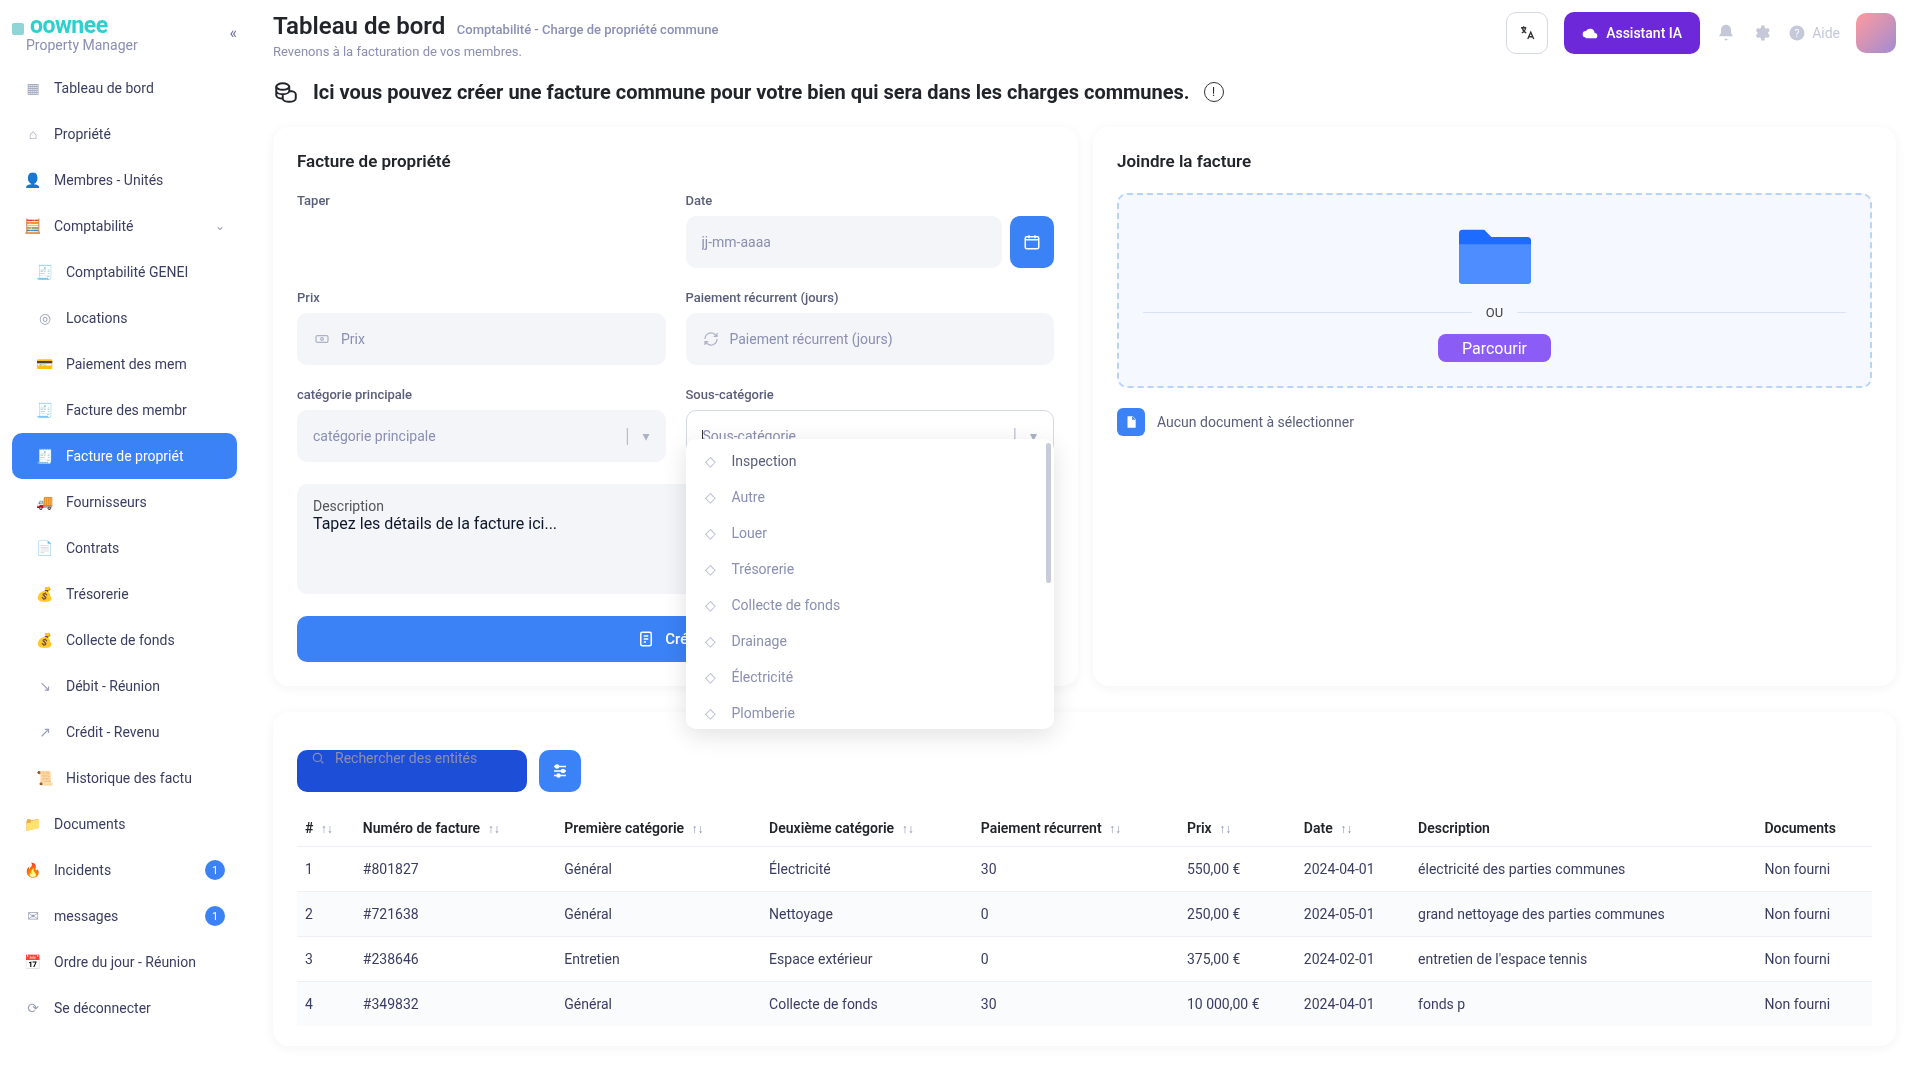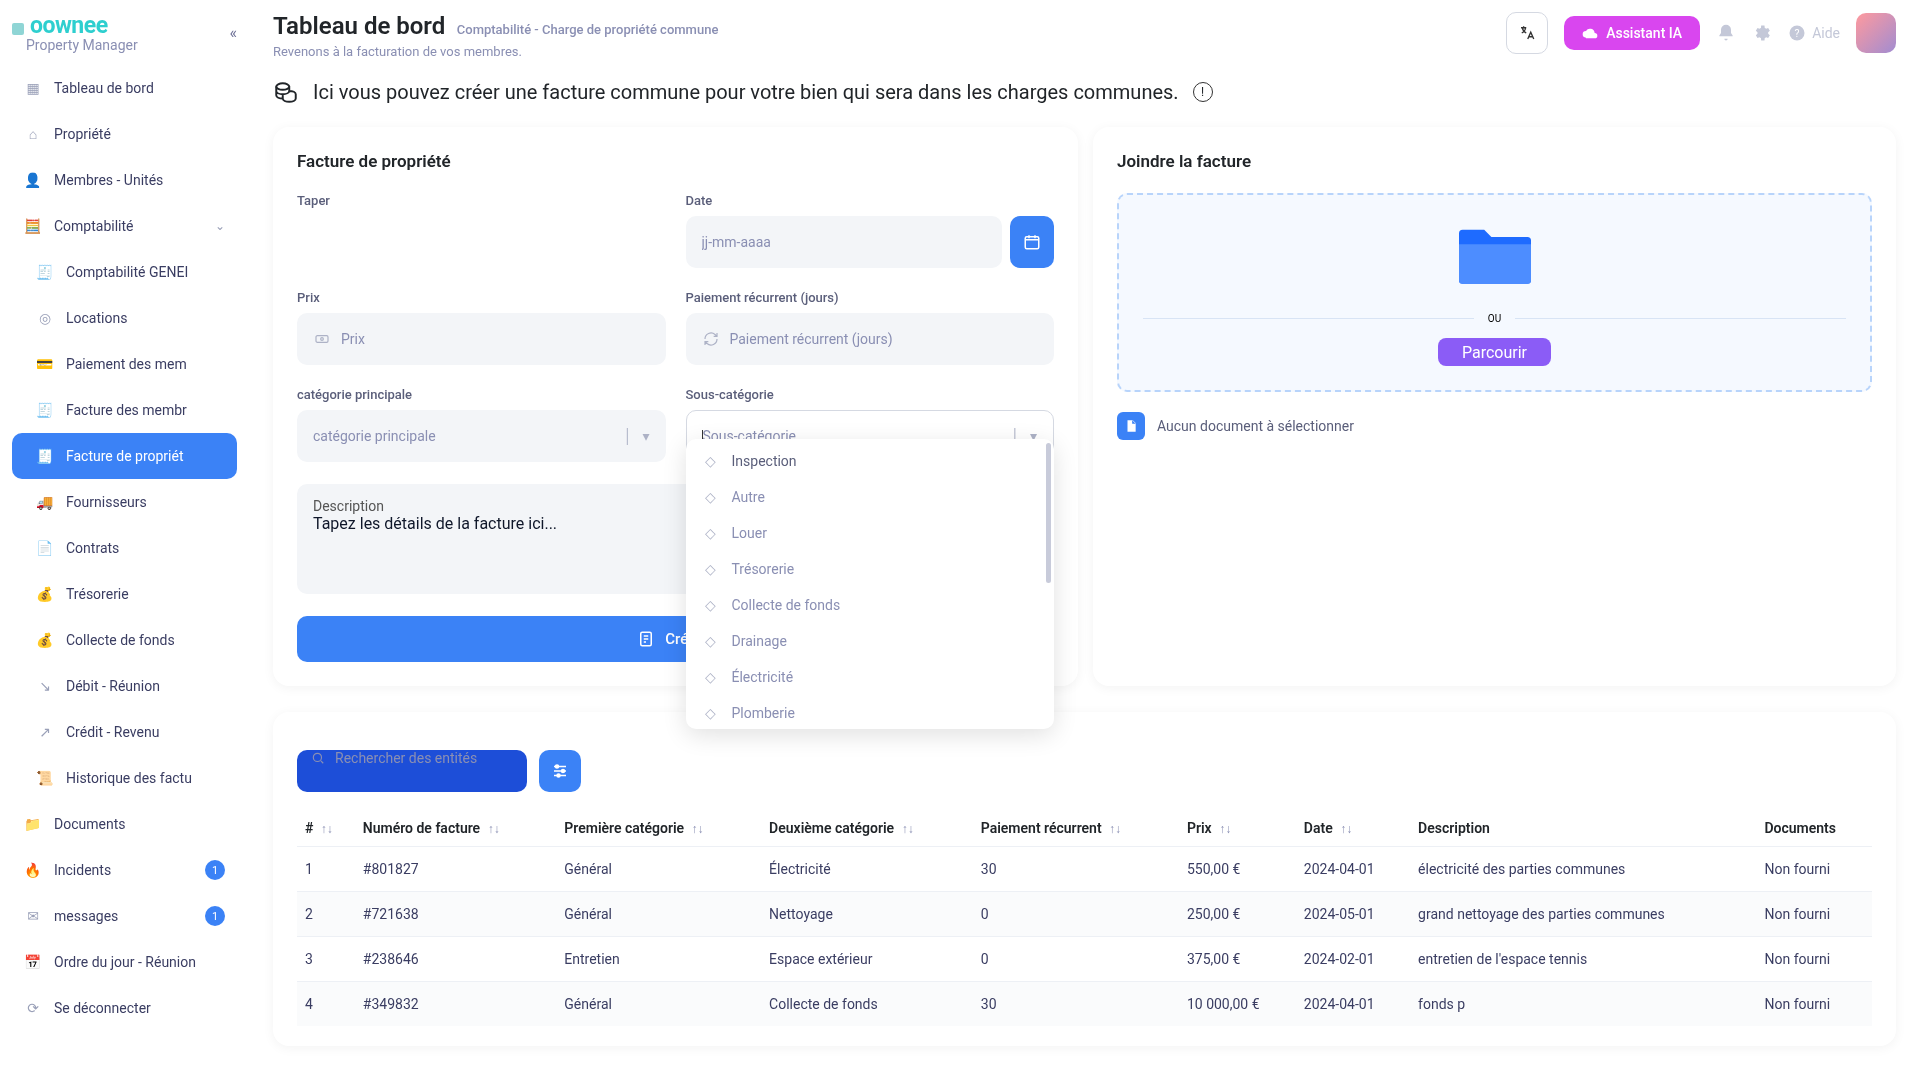--- a/index.html
+++ b/index.html
@@ -26,27 +26,27 @@
 .nav li .chev { color:#9aa0b8; font-size:12px;}
 .badge { min-width:20px;height:20px;border-radius:50%;background:#3b82f6;color:#fff;font-size:11px;display:flex;align-items:center;justify-content:center;}
 
 
 .header-row { display:flex; align-items:flex-start; justify-content:space-between; padding-top:12px; }
 .head-left h1 { font-size:24px; font-weight:600; display:inline-block; }
 .crumb { font-size:13px; color:#8a8fb3; font-weight:500; margin-left:8px;}
 .subline { font-size:13px; color:#8a8fb3; margin-top:4px;}
 .head-right { display:flex; align-items:center; gap:16px;}
 .sq-btn { width:42px;height:42px;border:1px solid #d5d9e2;border-radius:10px;display:flex;align-items:center;justify-content:center;background:#fff;cursor:pointer;}
-.ai-btn { height:34px; padding:0 18px; background:#d946ef; color:#fff; border:none; border-radius:10px; display:flex;align-items:center;gap:8px;cursor:pointer; font-size:14px; font-weight:500;}
+.ai-btn { height:42px; padding:0 18px; background:#6d28d9; color:#fff; border:none; border-radius:10px; display:flex;align-items:center;gap:8px;cursor:pointer; font-size:14px; font-weight:500;}
 .hicon { color:#c4c8d8; cursor:pointer; display:flex; align-items:center; gap:6px; font-size:14px;}
 .avatar { width:40px;height:40px;border-radius:10px;background:linear-gradient(135deg,#ff9a9e,#a18cd1);}
 
 
 .banner { display:flex; align-items:center; gap:14px; padding:14px 0; margin-top:6px;}
-.banner h2 { font-size:20px; font-weight:400;}
+.banner h2 { font-size:20px; font-weight:700;}
 .info-circ { width:20px;height:20px;border:1.5px solid #333;border-radius:50%;display:flex;align-items:center;justify-content:center;font-size:12px;}
 .stack-ico { color:#212529;}
 
 
 .cards { display:flex; gap:15px; margin-top:8px;}
 .card { background:#fff; border-radius:16px; box-shadow:0 2px 12px rgba(0,0,0,0.05); padding:24px;}
 .card-left { flex:0 0 805px; }
 .card-right { flex:1; }
 .card-title { font-size:17px; font-weight:600; margin-bottom:22px;}
 
@@ -71,21 +71,21 @@
 
 .dd-pop { position:absolute; top:52px; left:0; right:0; background:#fff; border-radius:10px; box-shadow:0 6px 24px rgba(0,0,0,0.12); z-index:30; padding:4px 0; max-height:290px; overflow:hidden;}
 .dd-item { display:flex; align-items:center; gap:12px; padding:10px 16px; color:#8a8fb3; cursor:pointer;}
 .dd-item:first-child { color:#5a5e7a;}
 .dd-item .dico { width:18px; display:flex;align-items:center;justify-content:center;color:#adb2c6;}
 .dd-scroll { position:absolute; right:3px; top:4px; width:5px; height:140px; background:#c8cbda; border-radius:3px;}
 
 
 .drop { border:2px dashed #b8d4fb; background:#f5f9ff; border-radius:10px; padding:24px; display:flex; flex-direction:column; align-items:center; gap:14px;}
 .folder-ico { color:#1e6bff; }
-.or-line { display:flex; align-items:center; gap:14px; color:#000000; font-size:10px; width:100%;margin-top:8px;}
+.or-line { display:flex; align-items:center; gap:14px; color:#404040; font-size:13px; width:100%;}
 .or-line::before,.or-line::after { content:""; flex:1; height:1px; background:#d8e4f5;}
 .browse { height:28px; padding:0 24px; background:#8b5cf6;color:#fff;border:none;border-radius:8px;cursor:pointer;font-size:16px;}
 .nodoc { margin-top:20px; display:flex; align-items:center; gap:12px; color:#5a5e7a; font-size:14px;}
 .doc-ico { width:28px;height:28px;background:#3b82f6;border-radius:6px;display:flex;align-items:center;justify-content:center;color:#fff;}
 
 
 .tbl-card { margin-top:26px; background:#fff; border-radius:16px; box-shadow:0 2px 12px rgba(0,0,0,0.05); padding:20px 24px;}
 .tbl-head { display:flex; align-items:center; justify-content:space-between;}
 .tbl-head-left { display:flex; align-items:center; gap:14px;}
 .tbl-title { font-size:16px; font-weight:600;}

